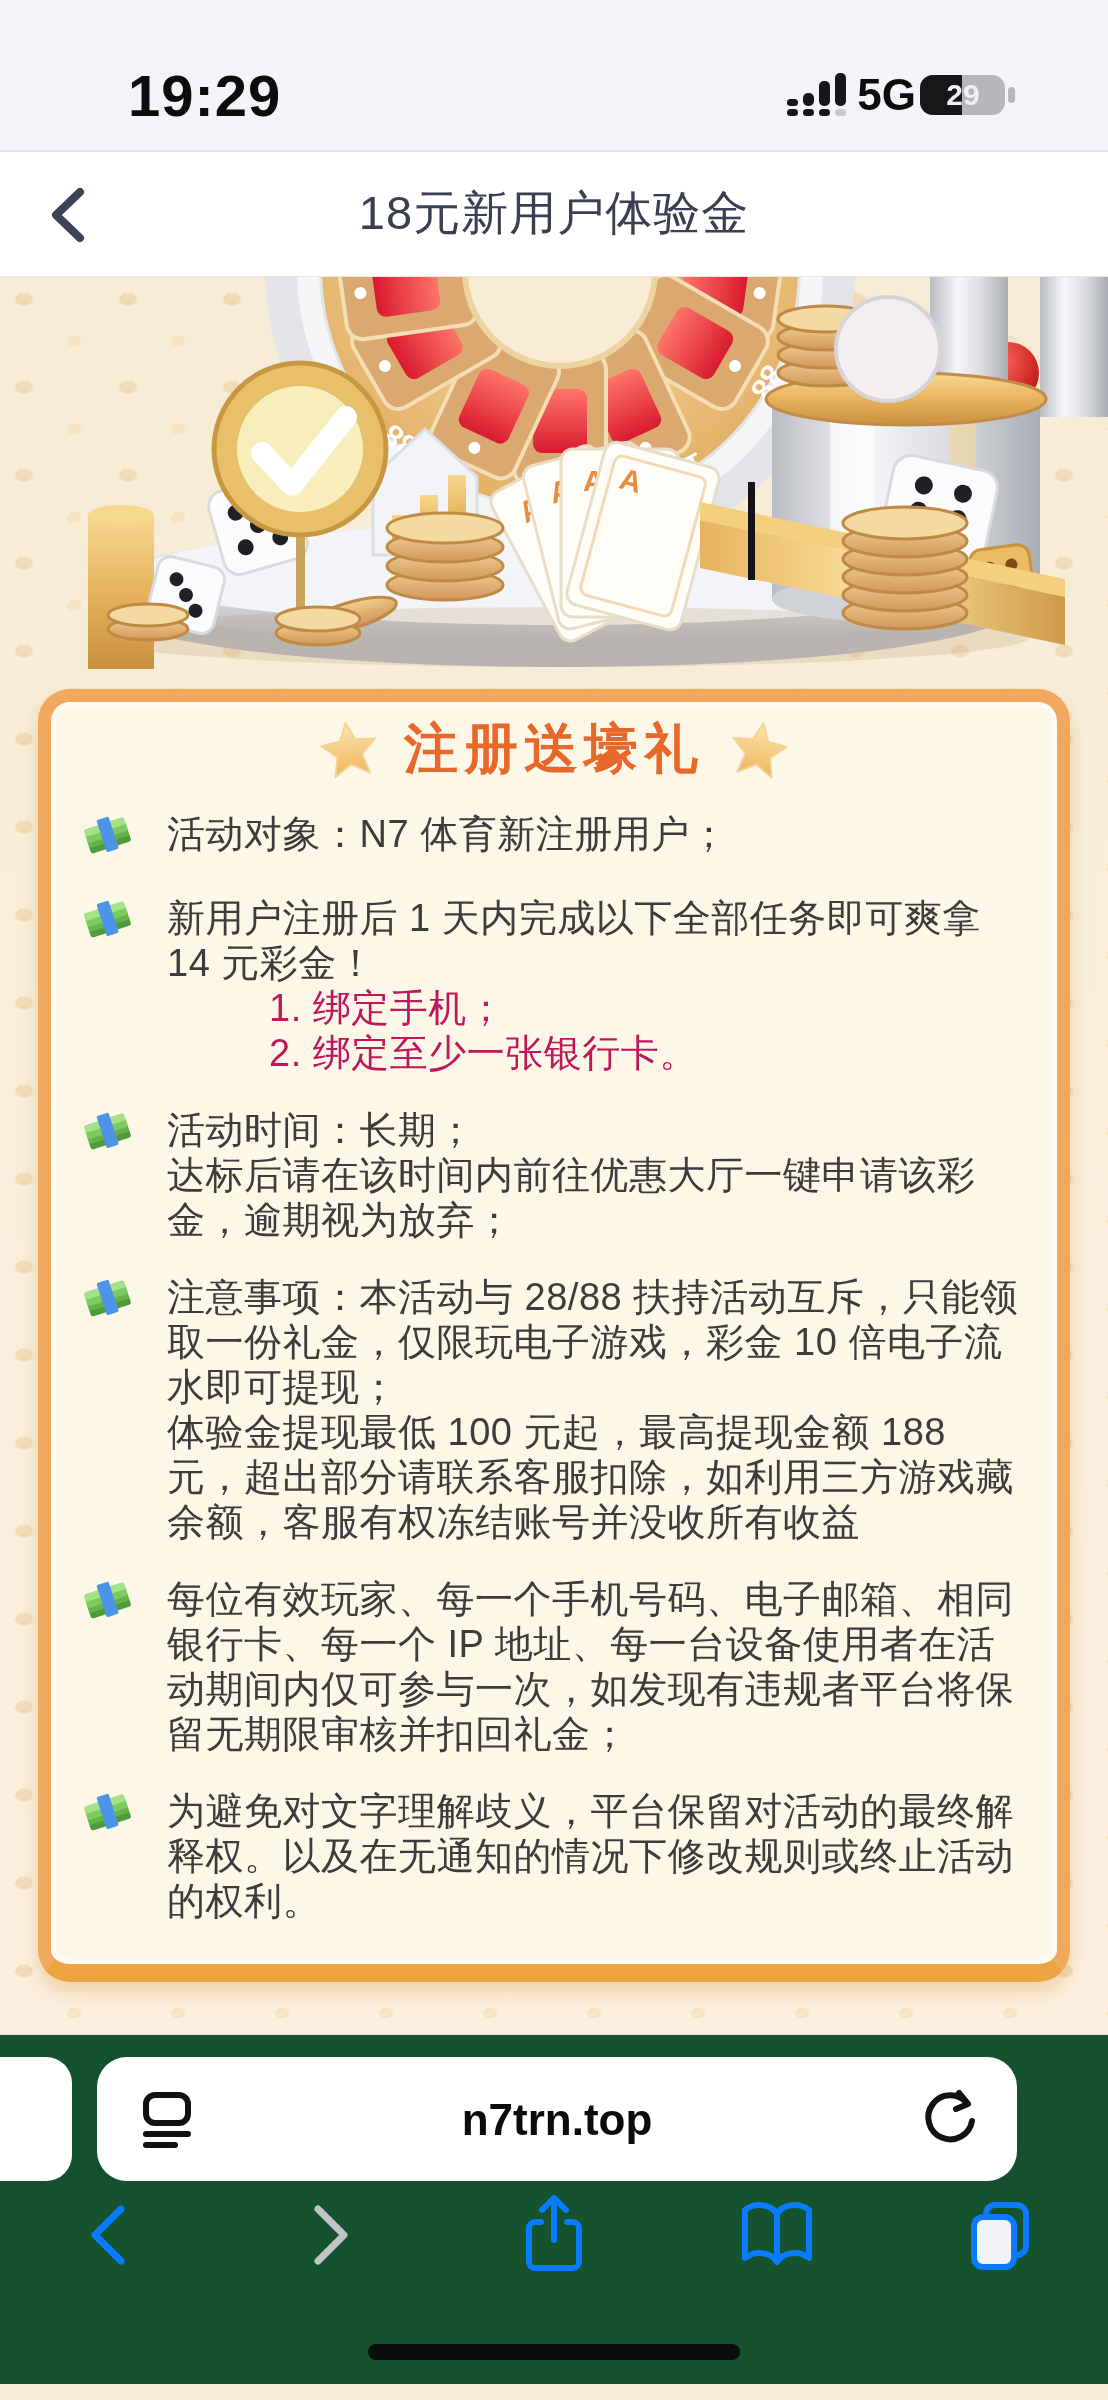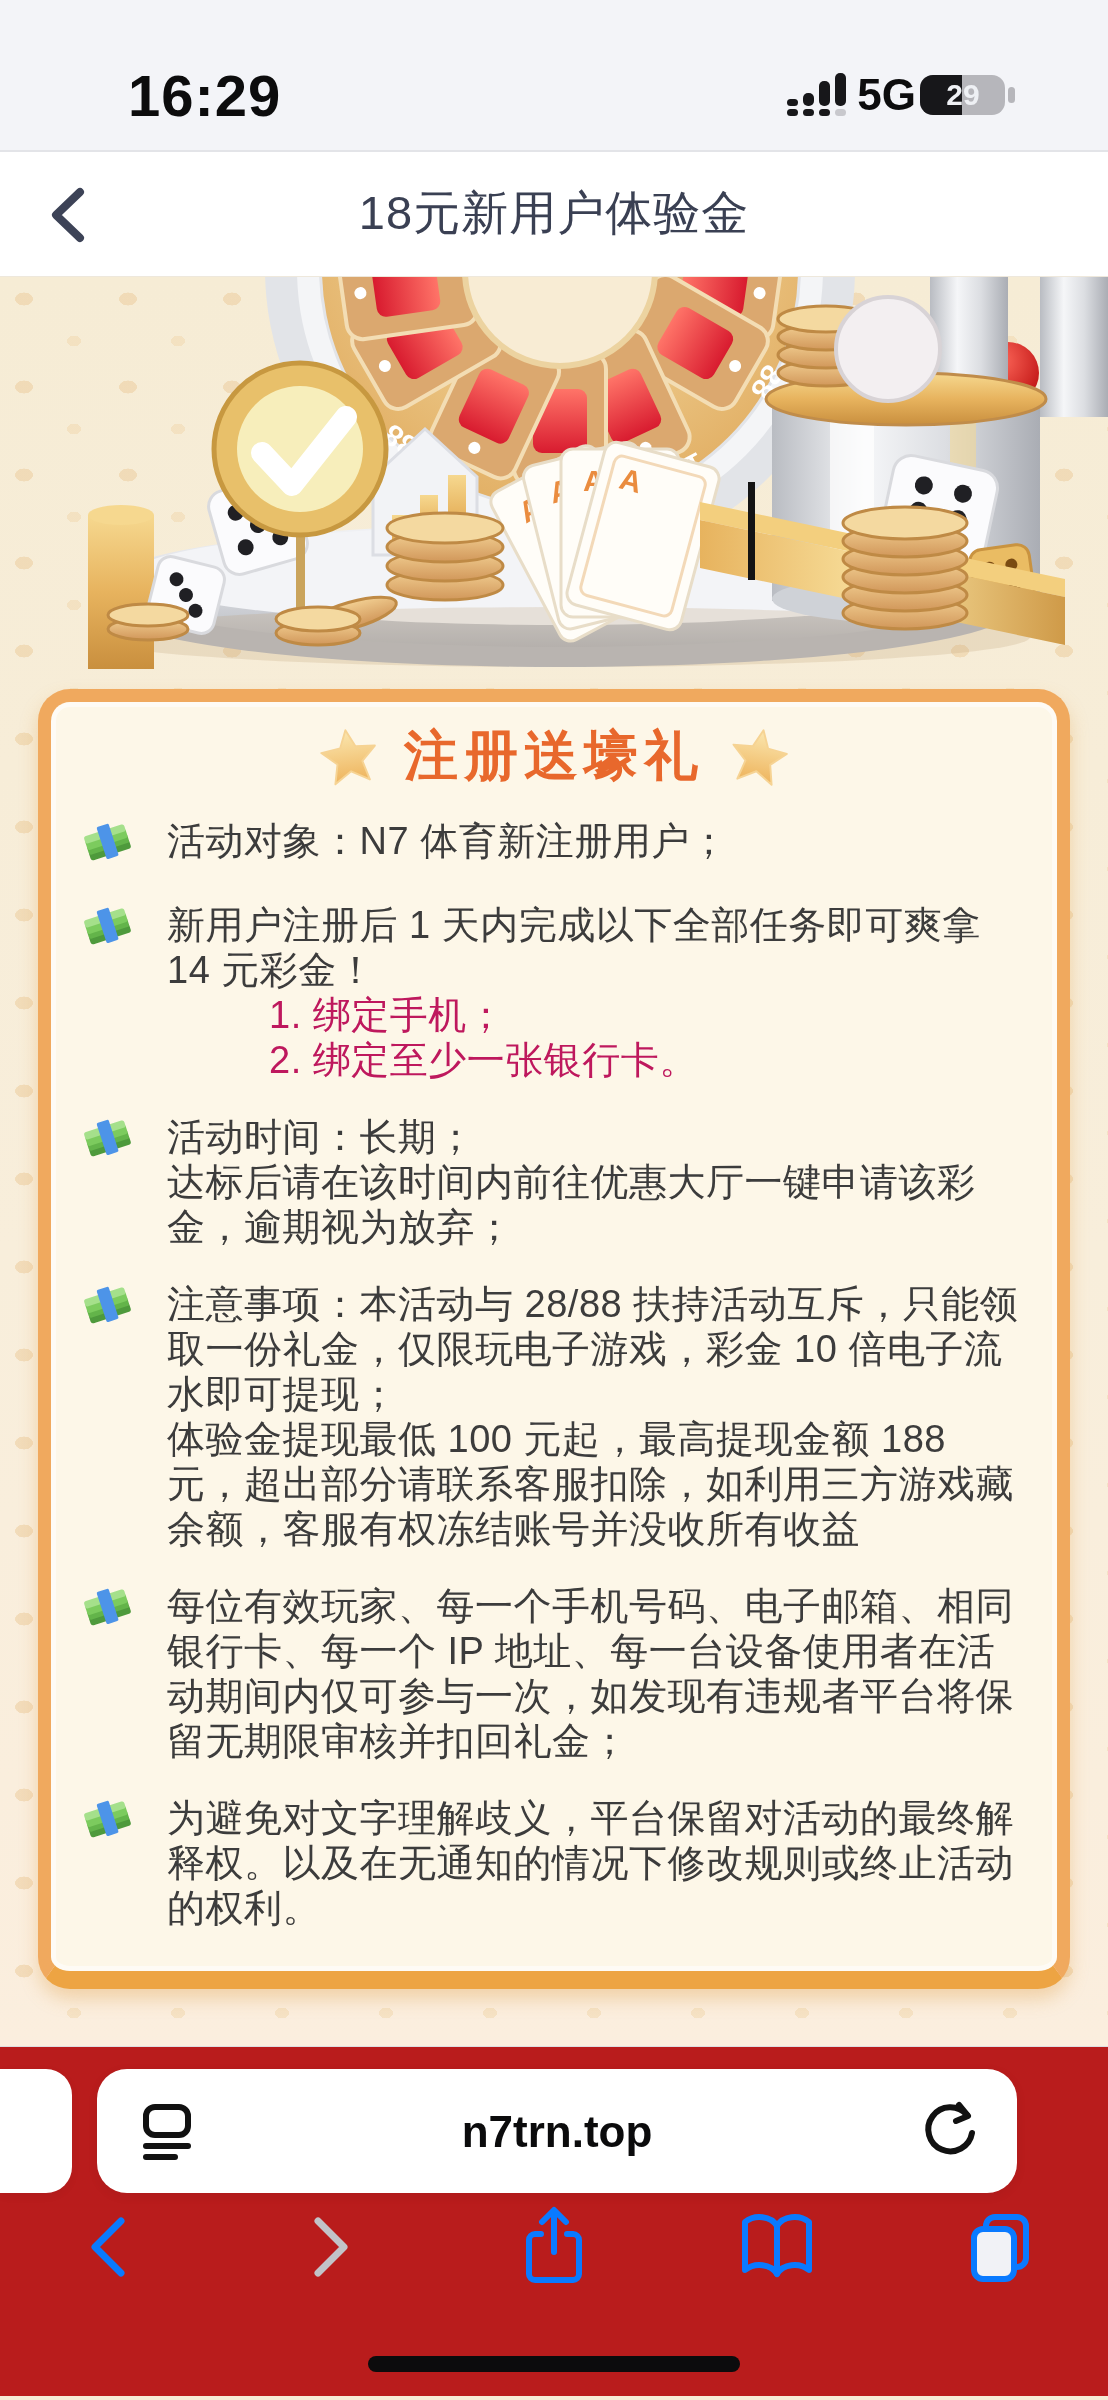--- a/index.html
+++ b/index.html
@@ -28,36 +28,36 @@
           radial-gradient(ellipse 12px 9px at 74px 64px, rgba(240,214,172,.5) 58%, transparent 60%),
           linear-gradient(180deg,#f6ecd5 0%,#f8eedb 55%,#fbeede 100%);
         background-size:104px 88px,104px 88px,100% 100%;}
   .hero{display:block;width:1108px;height:392px;}
 
   
   .promo-card{width:1032px;margin:20px auto 16px auto;box-sizing:border-box;
               background:#fdf7e8;border:13px solid #f0a95e;border-bottom-width:18px;
               border-bottom-color:#eda443;border-radius:32px;
               box-shadow:0 10px 18px rgba(224,158,70,.35), inset 0 0 0 5px rgba(255,255,255,.55);
-              padding:23px 30px 40px 30px;}
+              padding:16px 30px 40px 30px;}
   .card-title-row{display:flex;align-items:center;justify-content:center;gap:26px;height:62px;}
   .card-title{font-size:54px;font-weight:700;color:#e8682c;letter-spacing:6px;}
   .star{width:58px;height:58px;flex:0 0 auto;}
   .star.l{transform:rotate(-8deg);}
   .star.r{transform:rotate(10deg);}
 
   .bullet{display:flex;gap:32px;margin-top:32px;}
   .bullet:first-of-type{margin-top:14px;}
   .money-icon{width:54px;height:54px;flex:0 0 auto;margin-top:-2px;}
   .bullet-body{flex:1;}
   .bullet-text{font-size:38px;line-height:45px;color:#3c3c3c;white-space:pre-line;letter-spacing:.5px;}
   .sub-item{font-size:38px;line-height:45px;color:#be185d;padding-left:102px;letter-spacing:.5px;}
 
   
-  .browser{position:absolute;left:0;bottom:4px;width:100%;height:350px;background:#b91c1c;
+  .browser{position:absolute;left:0;bottom:16px;width:100%;height:350px;background:#14532d;
            border-top:1px solid #dcdde1;box-sizing:border-box;}
   .tab-peek{position:absolute;left:0;top:22px;width:72px;height:124px;background:#ffffff;
             border-radius:0 26px 26px 0;box-shadow:0 3px 10px rgba(0,0,0,.05);cursor:pointer;}
   .url-pill{position:absolute;left:97px;top:22px;width:920px;height:124px;background:#ffffff;
             border-radius:30px;box-shadow:0 3px 12px rgba(0,0,0,.06);cursor:pointer;}
   .url-text{position:absolute;left:0;right:0;top:38px;text-align:center;
             font-size:44px;font-weight:600;color:#0b0b0c;}
   .pill-icon-left{position:absolute;left:42px;top:34px;width:56px;height:58px;cursor:pointer;}
   .pill-icon-right{position:absolute;right:40px;top:32px;width:56px;height:60px;cursor:pointer;}
 
@@ -66,21 +66,21 @@
   .tool-btn{width:84px;height:84px;display:flex;align-items:center;justify-content:center;cursor:pointer;}
   .home-indicator{position:absolute;bottom:24px;left:50%;transform:translateX(-50%);
                   width:372px;height:16px;border-radius:9px;background:#0c0c0d;}
 </style>
 </head>
 <body>
 
 <div class="phone">
 
   <div class="status-bar">
-    <span class="time">16:29</span>
+    <span class="time">19:29</span>
     <span class="status-right">
       <svg width="66" height="44" viewBox="0 0 66 44">
         <rect x="0" y="26" width="11" height="7" rx="3.5" fill="#17171a"></rect>
         <rect x="0" y="36" width="11" height="7" rx="3.5" fill="#17171a"></rect>
         <rect x="16" y="20" width="11" height="13" rx="5" fill="#17171a"></rect>
         <rect x="16" y="36" width="11" height="7" rx="3.5" fill="#17171a"></rect>
         <rect x="32" y="8" width="11" height="25" rx="5" fill="#17171a"></rect>
         <rect x="32" y="36" width="11" height="7" rx="3.5" fill="#17171a"></rect>
         <rect x="48" y="0" width="11" height="33" rx="5" fill="#17171a"></rect>
         <rect x="48" y="36" width="11" height="7" rx="3.5" fill="#c8c8cd"></rect>

